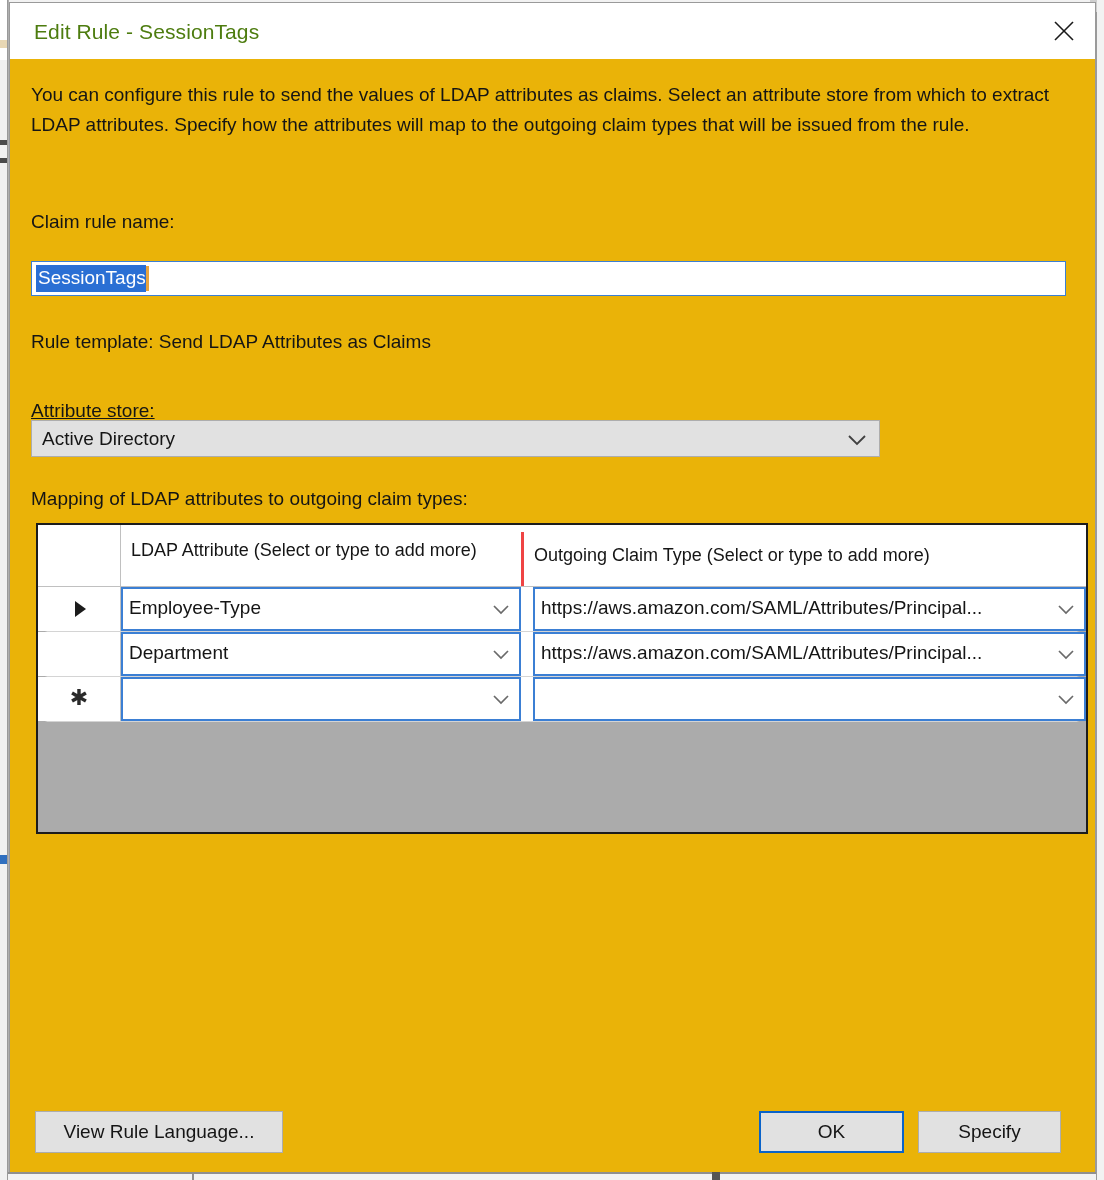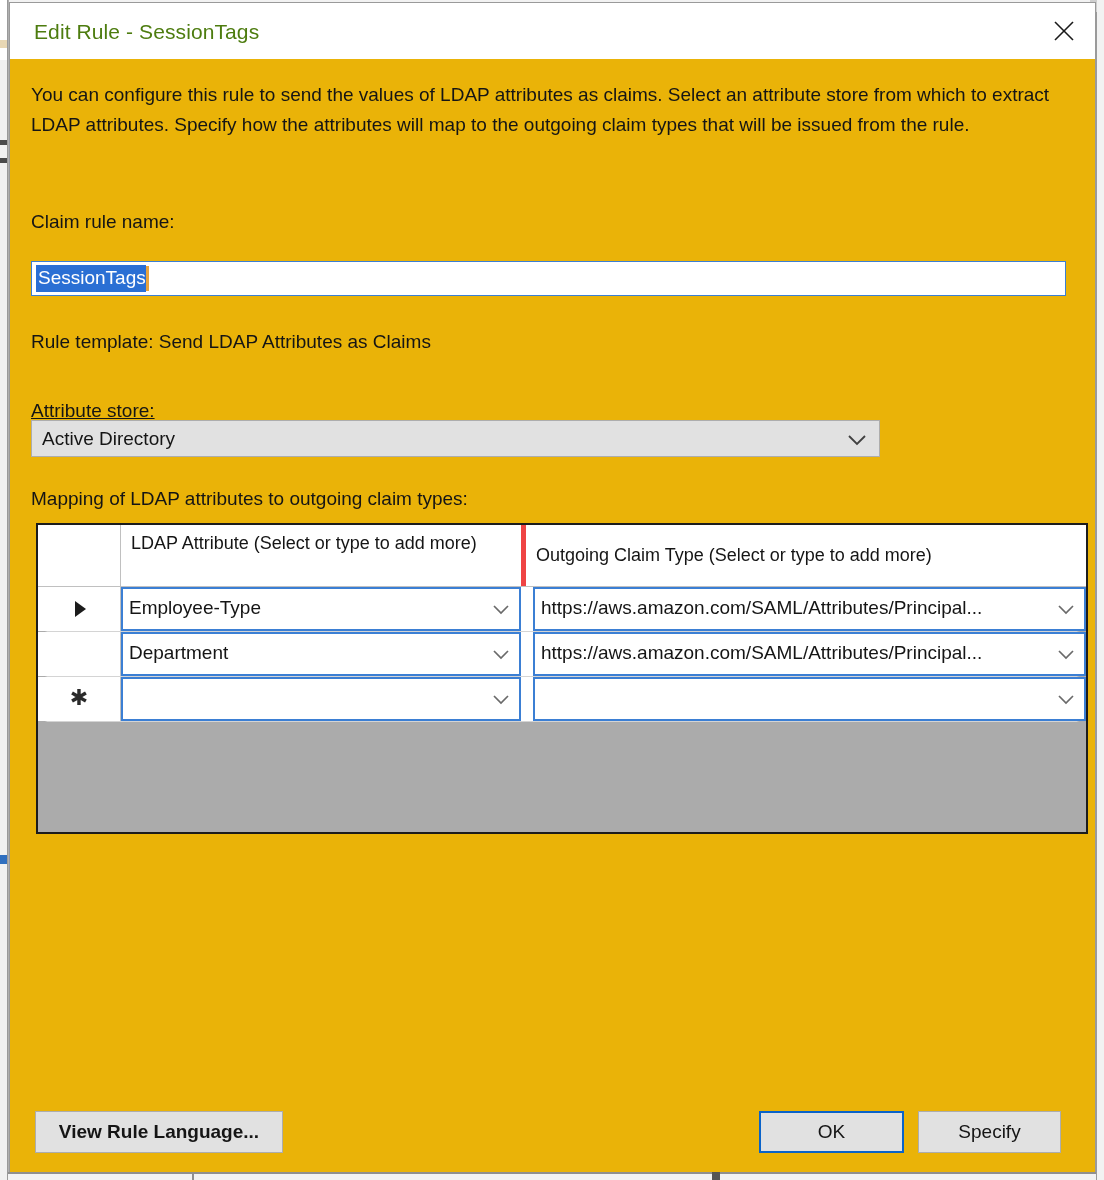--- a/index.html
+++ b/index.html
@@ -187,22 +187,23 @@
   .rowhdr {
     width: 82px;
     flex: 0 0 82px;
     background: #ffffff;
     border-right: 1px solid #c0c0c0;
     position: relative;
   }
   .col1 {
     width: 400px;
     flex: 0 0 400px;
-    border-right: 5px solid #ef4444;
-    position: relative;
+    border-right: 3px solid #ef4444;
+    position: relative;
+    margin-top: 7px;
   }
   .col2 {
     flex: 1 1 auto;
     position: relative;
   }
   .head-text {
     position: absolute;
     left: 10px;
     top: 6px;
     right: 6px;
@@ -285,21 +286,20 @@
     display: flex;
     align-items: center;
     justify-content: center;
     cursor: default;
   }
   .btn-viewrule {
     left: 25px;
     top: 1052px;
     width: 248px;
     height: 42px;
-    font-weight: bold;
   }
   .btn-ok {
     left: 749px;
     top: 1052px;
     width: 145px;
     height: 42px;
     border: 2px solid #0a63c9;
   }
   .btn-cancel {
     left: 908px;

